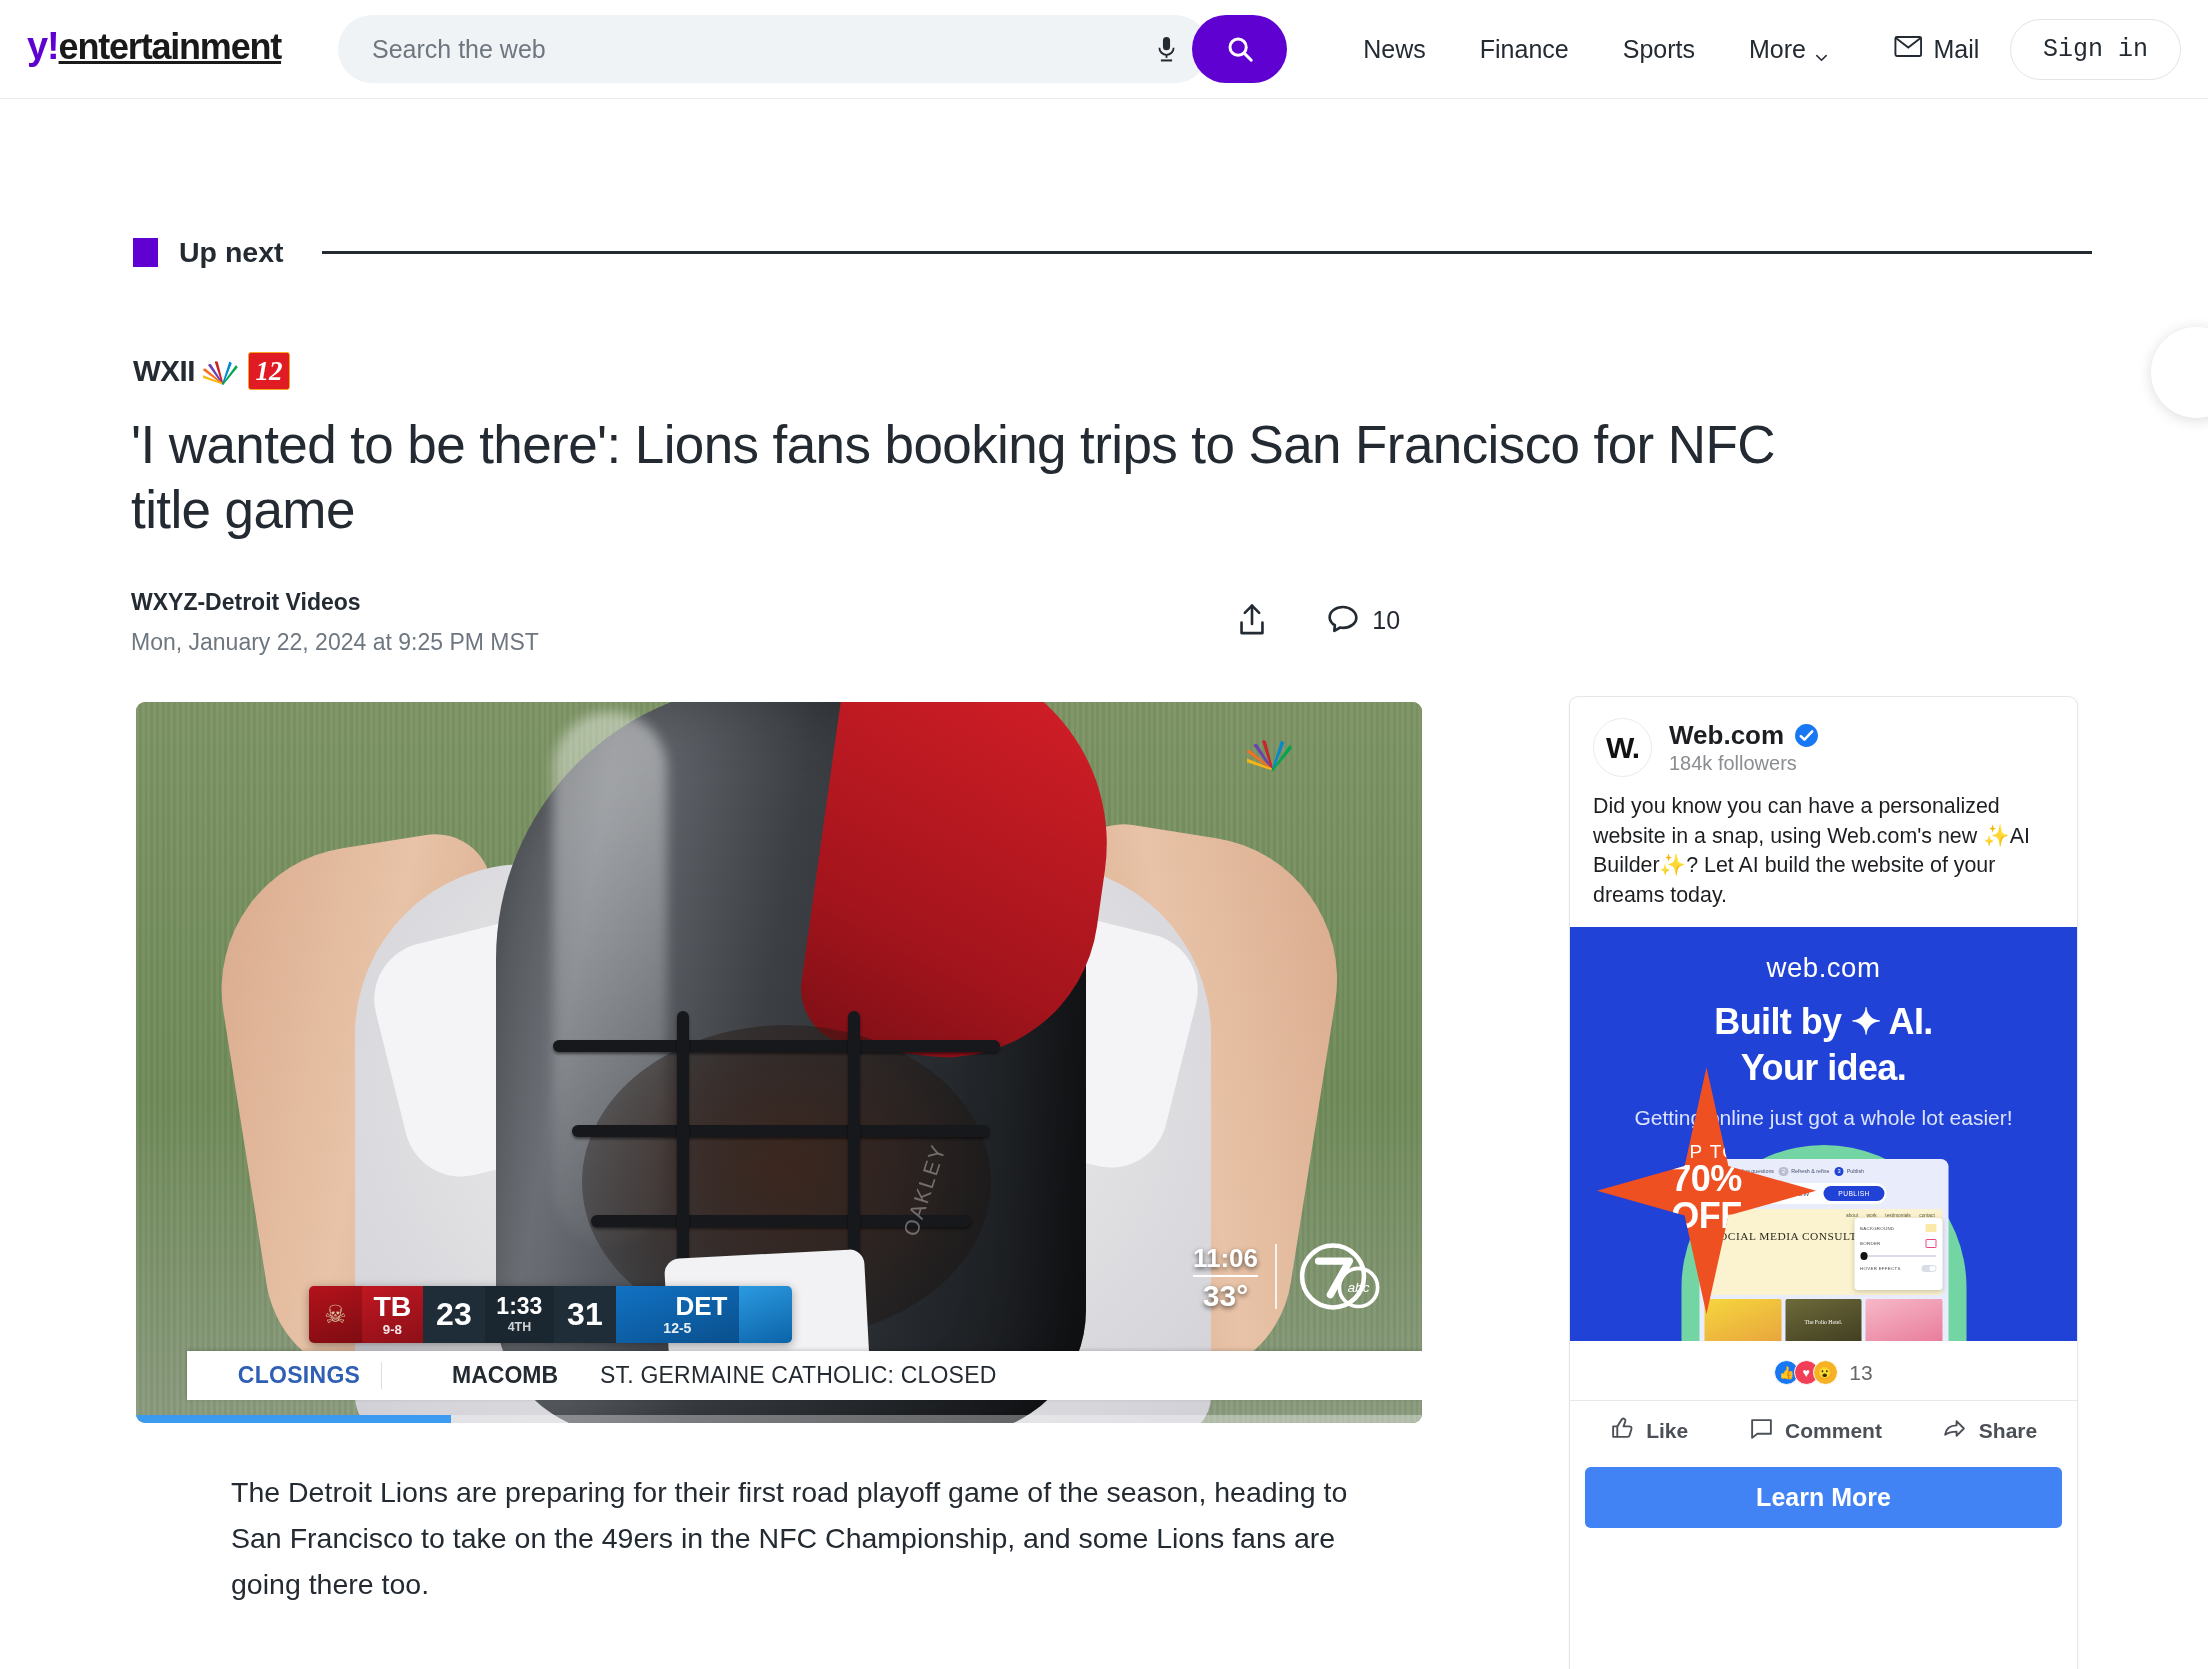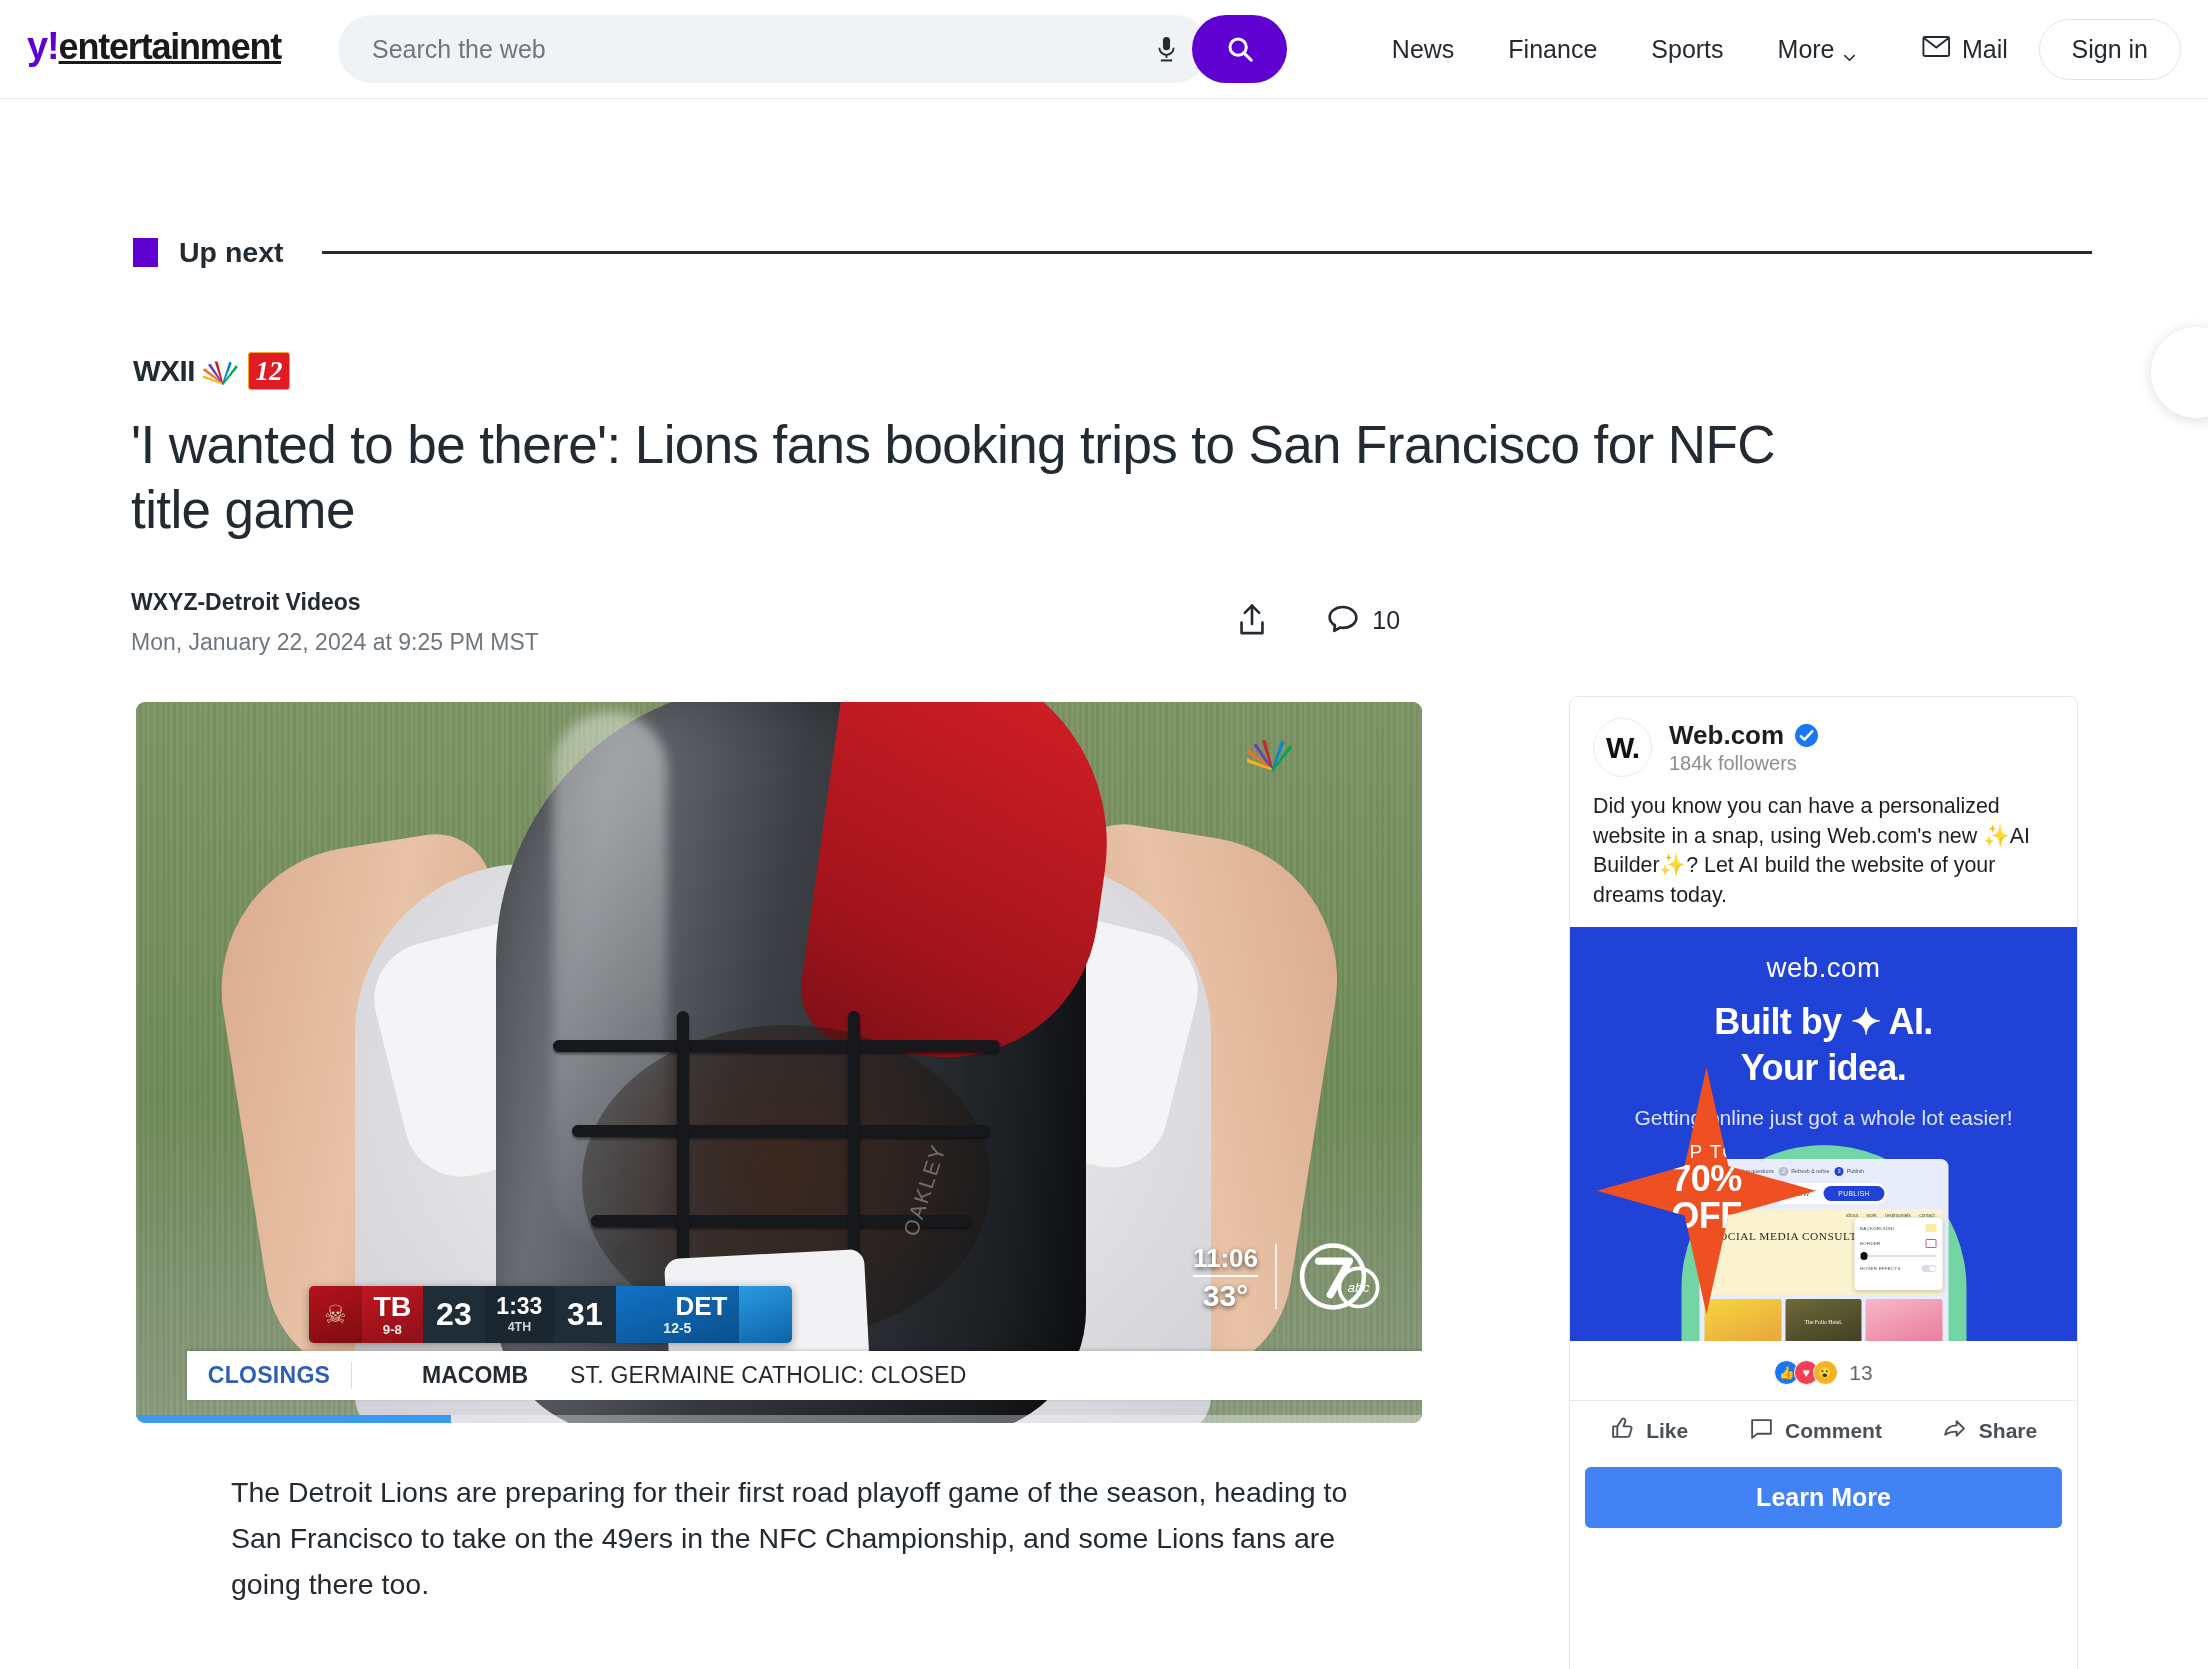--- a/index.html
+++ b/index.html
@@ -71,21 +71,21 @@
   }
   .mail-item {
     display: flex; align-items: center; gap: 11.4px;
     font-size: 25px; color: #232a31;
     padding: 0 25px 0 38px; cursor: pointer;
   }
   .signin-btn {
     font-size: 25px; color: #232a31;
     border: 1px solid #e0e4e9; border-radius: 32px;
     padding: 15px 32px; background: #fff; cursor: pointer;
-    font-family: Liberation Sans, sans-serif;
+    font-family: Liberation Mono, monospace;
     margin-left: 5.7px;
   }
   .chev { display: inline-block; width: 15px; height: 15px; }
 
   
   .page { position: relative; width: 2208px; }
 
   .upnext {
     position: absolute; left: 133px; top: 137px;
     display: flex; align-items: center;
@@ -280,20 +280,21 @@
     position: absolute; right: 38px; bottom: 101px;
     width: 91px; height: 91px;
   }
 
   
   .ticker {
     position: absolute; left: 51px; bottom: 23px; right: 0;
     height: 49px; background: #ffffff;
     display: flex; align-items: center;
     box-shadow: 0 -1px 3.8px rgba(0,0,0,.18);
+    padding-left: 30px;
   }
   .tk-label {
     width: 165px; color: #2f5fb5; font-weight: 800; font-size: 23px;
     text-align: center; border-right: 1.9px solid #dadde2;
     letter-spacing: 0.3px;
   }
   .tk-county { font-weight: 800; font-size: 23px; color: #232a31; padding: 0 0 0 70px; }
   .tk-msg { font-size: 23px; color: #232a31; padding-left: 42px; letter-spacing: 0.2px; }
 
   .progress {

